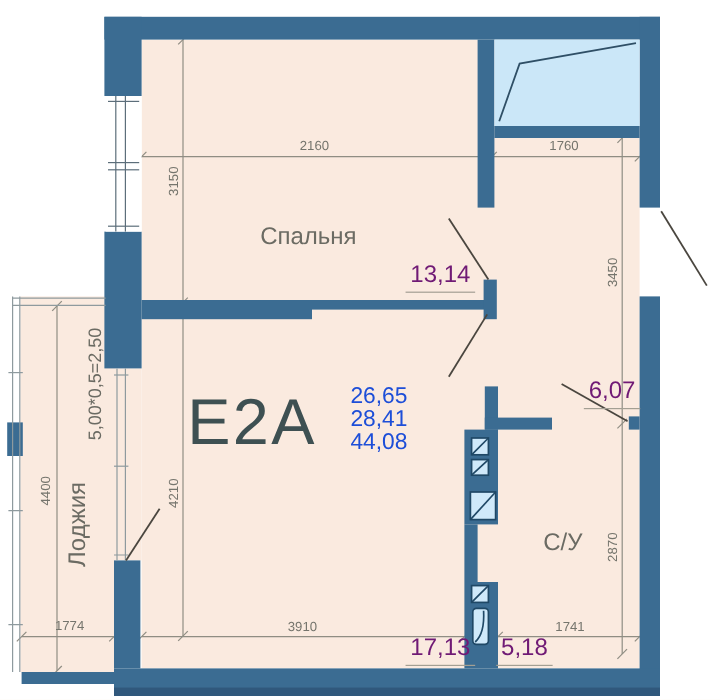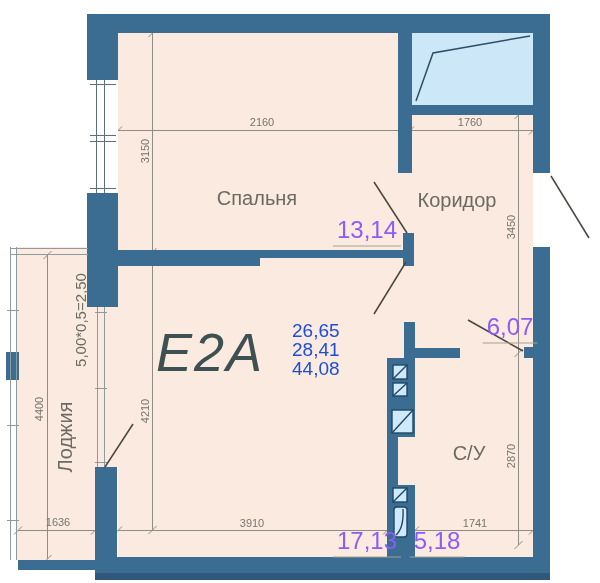--- a/index.html
+++ b/index.html
@@ -6,30 +6,30 @@
   #plan{position:relative;width:600px;height:583px;background:#fff;overflow:hidden;
         font-family:"Liberation Sans",sans-serif;}
   .floor{position:absolute;background:#faeadf;}
   .wall{position:absolute;background:#3b6c92;}
   .win-light{position:absolute;background:#cbe7f8;}
   .win-white{position:absolute;background:#ffffff;}
   svg.layer{position:absolute;left:0;top:0;}
   .room-label{position:absolute;color:#6b6b63;font-size:20px;white-space:nowrap;
               transform:translate(-50%,-50%);}
   .room-label.rot{transform:translate(-50%,-50%) rotate(-90deg);}
-  .area-label{position:absolute;color:#8b5cf6;font-size:24px;white-space:nowrap;
+  .area-label{position:absolute;color:#701a75;font-size:20px;white-space:nowrap;
               transform:translate(-50%,-50%);border-bottom:1px solid #a39f93;
               padding:0 4px 2px 4px;text-align:center;}
   .dim{position:absolute;color:#75756d;font-size:11px;white-space:nowrap;
        transform:translate(-50%,-50%);}
   .dim.rot{transform:translate(-50%,-50%) rotate(-90deg);}
   .formula{position:absolute;color:#6b6b63;font-size:15px;white-space:nowrap;
            transform:translate(-50%,-50%) rotate(-90deg);}
   #unit-label{position:absolute;color:#3e5052;font-size:54px;font-weight:300;
-              letter-spacing:2px;transform:translate(-50%,-50%);font-style:italic;}
+              letter-spacing:2px;transform:translate(-50%,-50%);}
   #summary{position:absolute;left:292px;top:322px;color:#1d4ed8;font-size:19px;
            line-height:18px;}
   #summary div{margin-bottom:1px;}
 </style>
 </head>
 <body>
 
 <div id="plan">
 
   <div class="floor" style="left:118px;top:33px;width:415px;height:524px;"></div>
@@ -150,34 +150,33 @@
 
   <div id="unit-label" style="left:210px;top:352px;">Е2А</div>
 
   <div id="summary">
     <div>26,65</div>
     <div>28,41</div>
     <div>44,08</div>
   </div>
 
   <div class="room-label" style="left:257px;top:198px;">Спальня</div>
-  <div class="room-label" style="left:457px;top:200px;">Коридор</div>
   <div class="room-label" style="left:469px;top:453px;">С/У</div>
   <div class="room-label rot" style="left:65px;top:437px;">Лоджия</div>
   <div class="formula" style="left:80px;top:320px;">5,00*0,5=2,50</div>
 
   <div class="area-label" style="left:367px;top:231px;">13,14</div>
   <div class="area-label" style="left:462px;top:328px;margin-left:48px;">6,07</div>
   <div class="area-label" style="left:367px;top:542px;">17,13</div>
   <div class="area-label" style="left:437px;top:542px;">5,18</div>
 
   <div class="dim" style="left:262px;top:122px;">2160</div>
   <div class="dim" style="left:470px;top:122px;">1760</div>
   <div class="dim rot" style="left:145px;top:151px;">3150</div>
   <div class="dim rot" style="left:145px;top:411px;">4210</div>
   <div class="dim rot" style="left:511px;top:227px;">3450</div>
   <div class="dim rot" style="left:511px;top:456px;">2870</div>
   <div class="dim rot" style="left:39px;top:409px;">4400</div>
-  <div class="dim" style="left:58px;top:522px;">1636</div>
+  <div class="dim" style="left:58px;top:522px;">1774</div>
   <div class="dim" style="left:252px;top:523px;text-align:right;">3910</div>
   <div class="dim" style="left:475px;top:523px;">1741</div>
 
 </div>
 
 </body></html>

